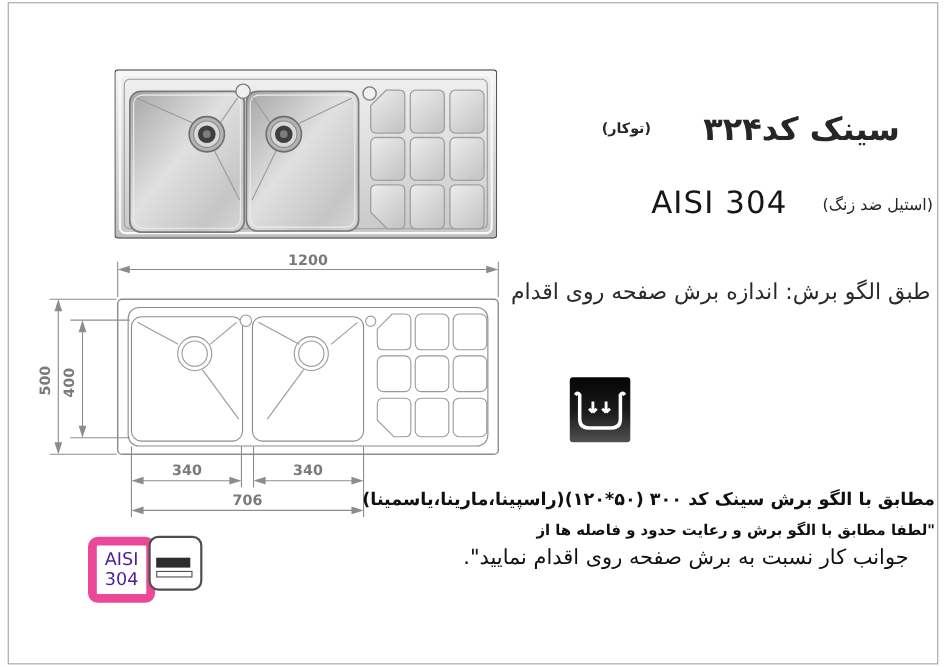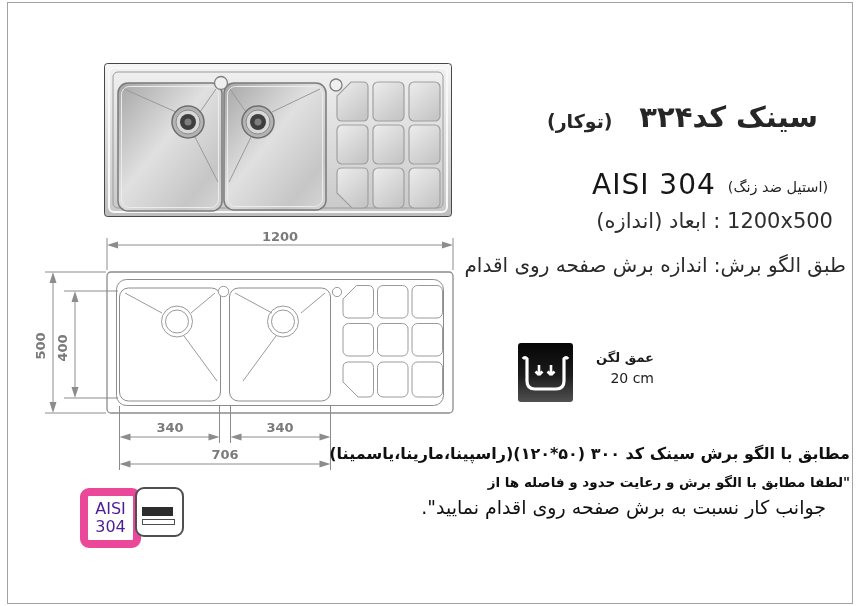--- a/index.html
+++ b/index.html
@@ -3,22 +3,22 @@
 <meta charset="utf-8">
 <style>
   html,body{margin:0;padding:0;background:#fff;}
   #canvas{position:relative;width:860px;height:606px;background:#ffffff;overflow:hidden;
           font-family:"DejaVu Sans",sans-serif;color:#222;}
   .abs{position:absolute;}
   .frame{left:7px;top:2px;width:844px;height:600px;border:1px solid #a3a3a3;}
 
   
   .title{right:42px;top:100px;font-size:29px;font-weight:bold;color:#262626;direction:rtl;white-space:nowrap;}
-  .mount{left:547px;top:110px;font-size:19px;font-weight:bold;color:#262626;direction:rtl;}
-  .aisi-row{left:592px;top:168px;display:flex;align-items:center;gap:12px;white-space:nowrap;}
+  .mount{left:547px;top:110px;font-size:13px;font-weight:bold;color:#262626;direction:rtl;}
+  .aisi-row{left:592px;top:168px;display:flex;align-items:center;gap:32px;white-space:nowrap;}
   .aisi{font-size:28px;color:#161616;letter-spacing:1px;}
   .aisi-note{font-size:14.5px;color:#242424;direction:rtl;position:relative;top:2px;}
   .size-line{right:27px;top:209px;font-size:21px;color:#2e2e2e;direction:rtl;white-space:nowrap;}
   .cut-line{right:14px;top:253px;font-size:20px;color:#2a2a2a;direction:rtl;white-space:nowrap;}
 
   
   .depth-box{left:518px;top:343px;width:55px;height:59px;border-radius:3px;
              background:linear-gradient(180deg,#050505 0%,#1c1c1c 55%,#6e6e6e 125%);}
   .depth-text{left:584px;top:350px;width:70px;direction:rtl;text-align:right;}
   .depth-label{font-size:13px;font-weight:bold;color:#1c1c1c;}
@@ -192,34 +192,29 @@
   </svg>
 
   <div class="abs title">سینک کد۳۲۴</div>
   <div class="abs mount">(توکار)</div>
 
   <div class="abs aisi-row">
     <span class="aisi">AISI 304</span>
     <span class="aisi-note">(استیل ضد زنگ)</span>
   </div>
 
-  <div class="abs size-line">1200x500 : ابعاد (اندازه)</div>
   <div class="abs cut-line">طبق الگو برش: اندازه برش صفحه روی اقدام</div>
 
   <div class="abs depth-box">
     <svg width="55" height="59" viewBox="0 0 55 59">
       <path d="M5,16 Q7,13 9,16 L9,38 Q9,46 17,46 L38,46 Q46,46 46,38 L46,16 Q48,13 50,16" fill="none" stroke="#ffffff" stroke-width="3.2"></path>
       <path d="M21,22 V32 M21,32 L17.5,28.5 M21,32 L24.5,28.5" stroke="#ffffff" stroke-width="2.6" fill="none"></path>
       <path d="M33,22 V32 M33,32 L29.5,28.5 M33,32 L36.5,28.5" stroke="#ffffff" stroke-width="2.6" fill="none"></path>
     </svg>
   </div>
-  <div class="abs depth-text">
-    <div class="depth-label">عمق لگن</div>
-    <div class="depth-value">20 cm</div>
-  </div>
 
   <div class="abs foot">
     <div class="foot-l1">مطابق با الگو برش سینک کد ۳۰۰  (۵۰*۱۲۰)(راسپینا،مارینا،یاسمینا)</div>
     <div class="foot-l3">"لطفا مطابق با الگو برش و رعایت حدود و فاصله ها از</div>
     <div class="foot-l4">جوانب کار نسبت به برش صفحه روی اقدام نمایید".</div>
   </div>
 
   <div class="abs badge-aisi">
     <span>AISI</span>
     <span>304</span>

